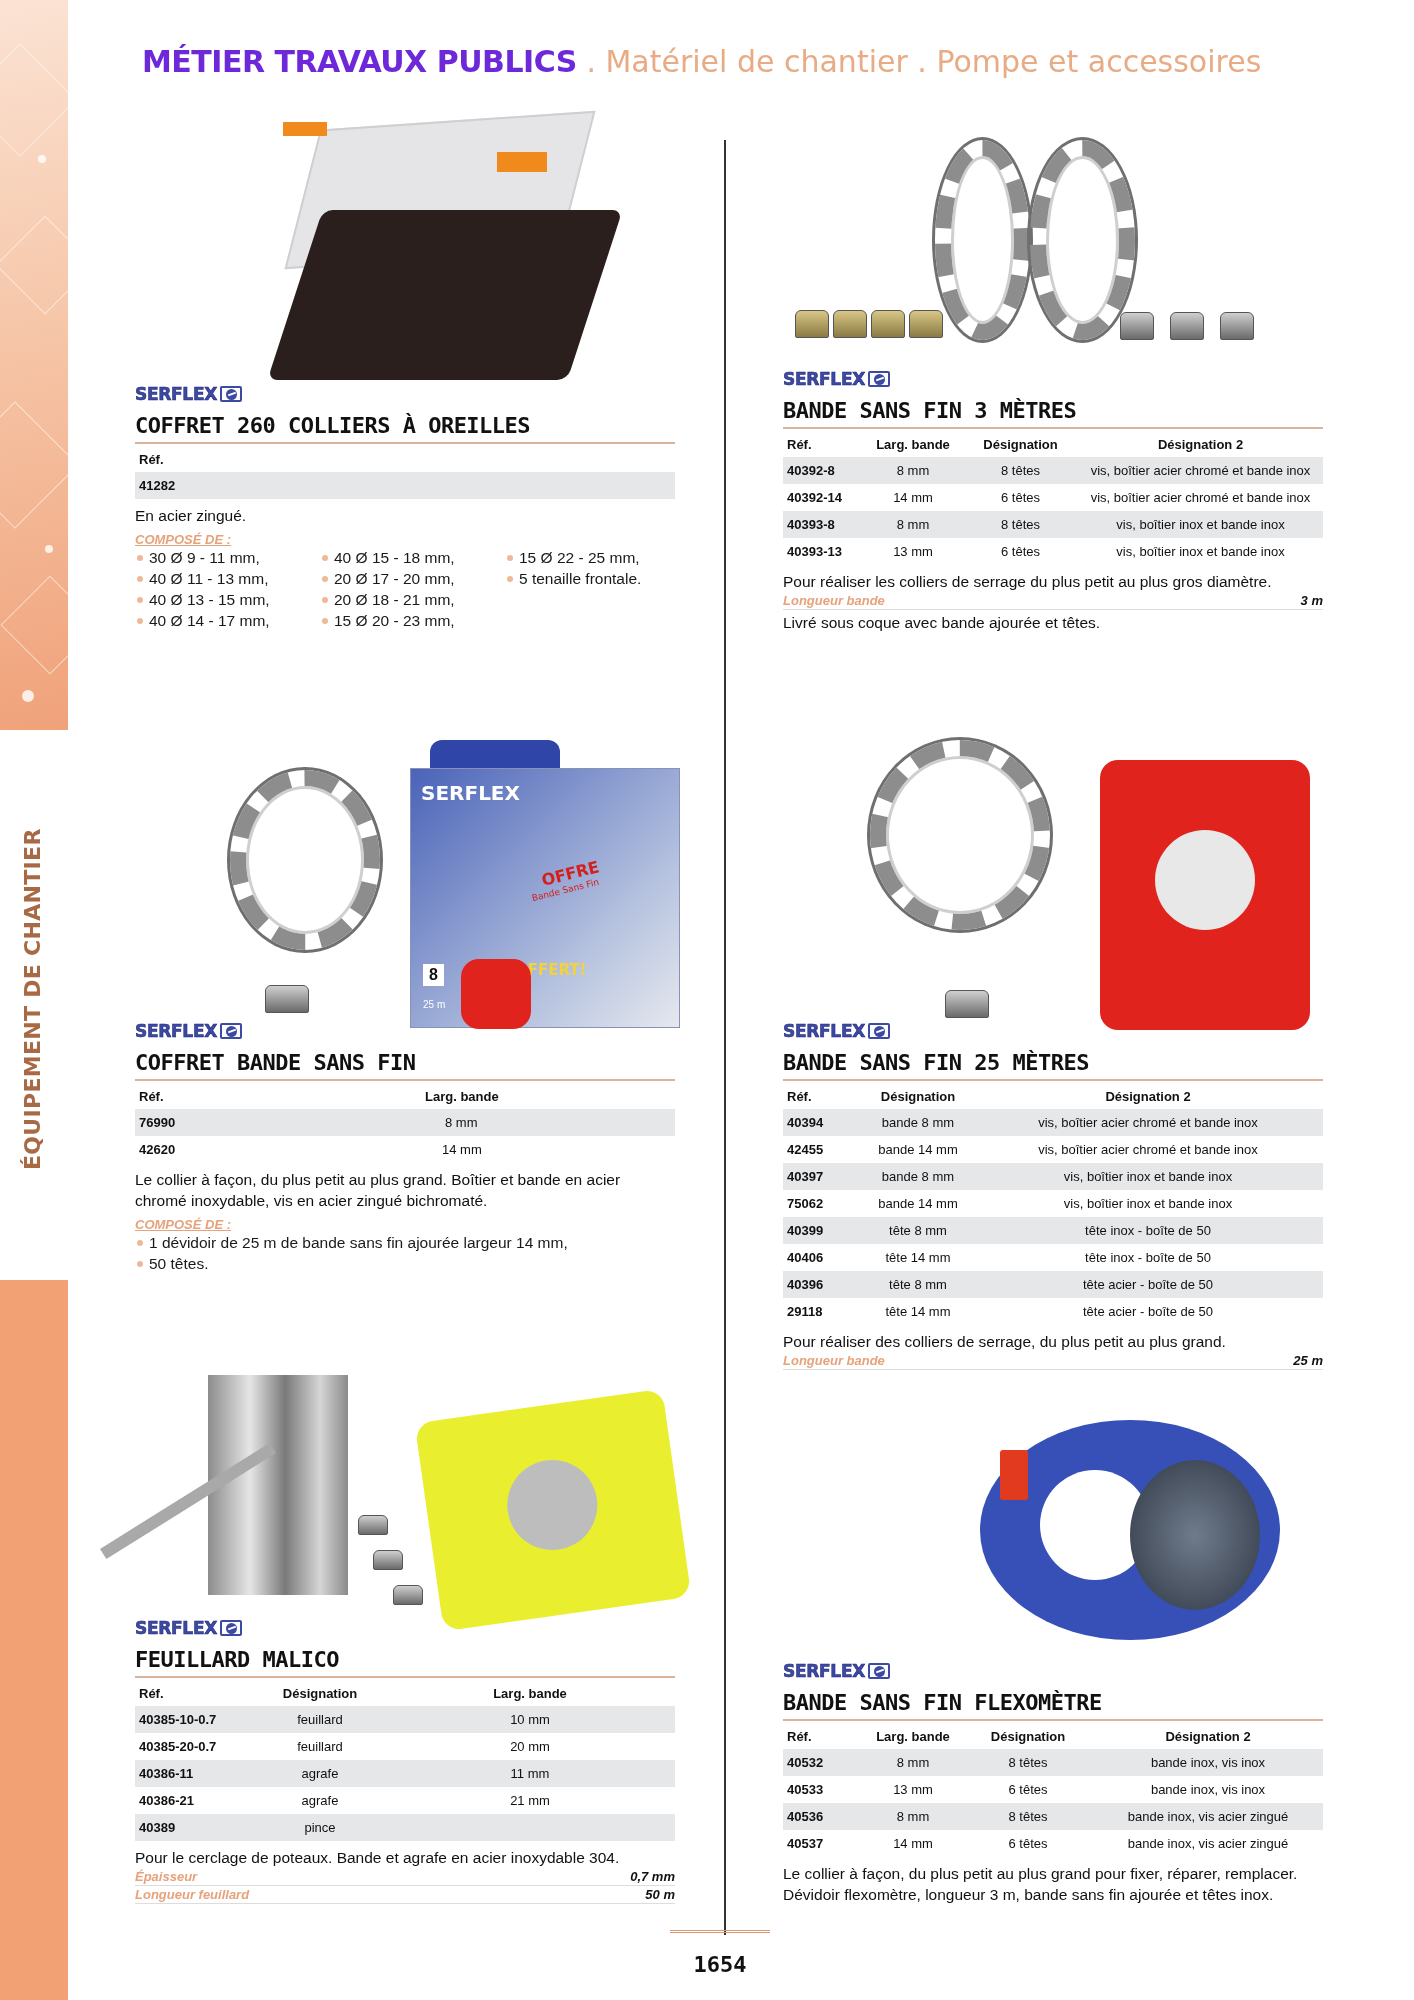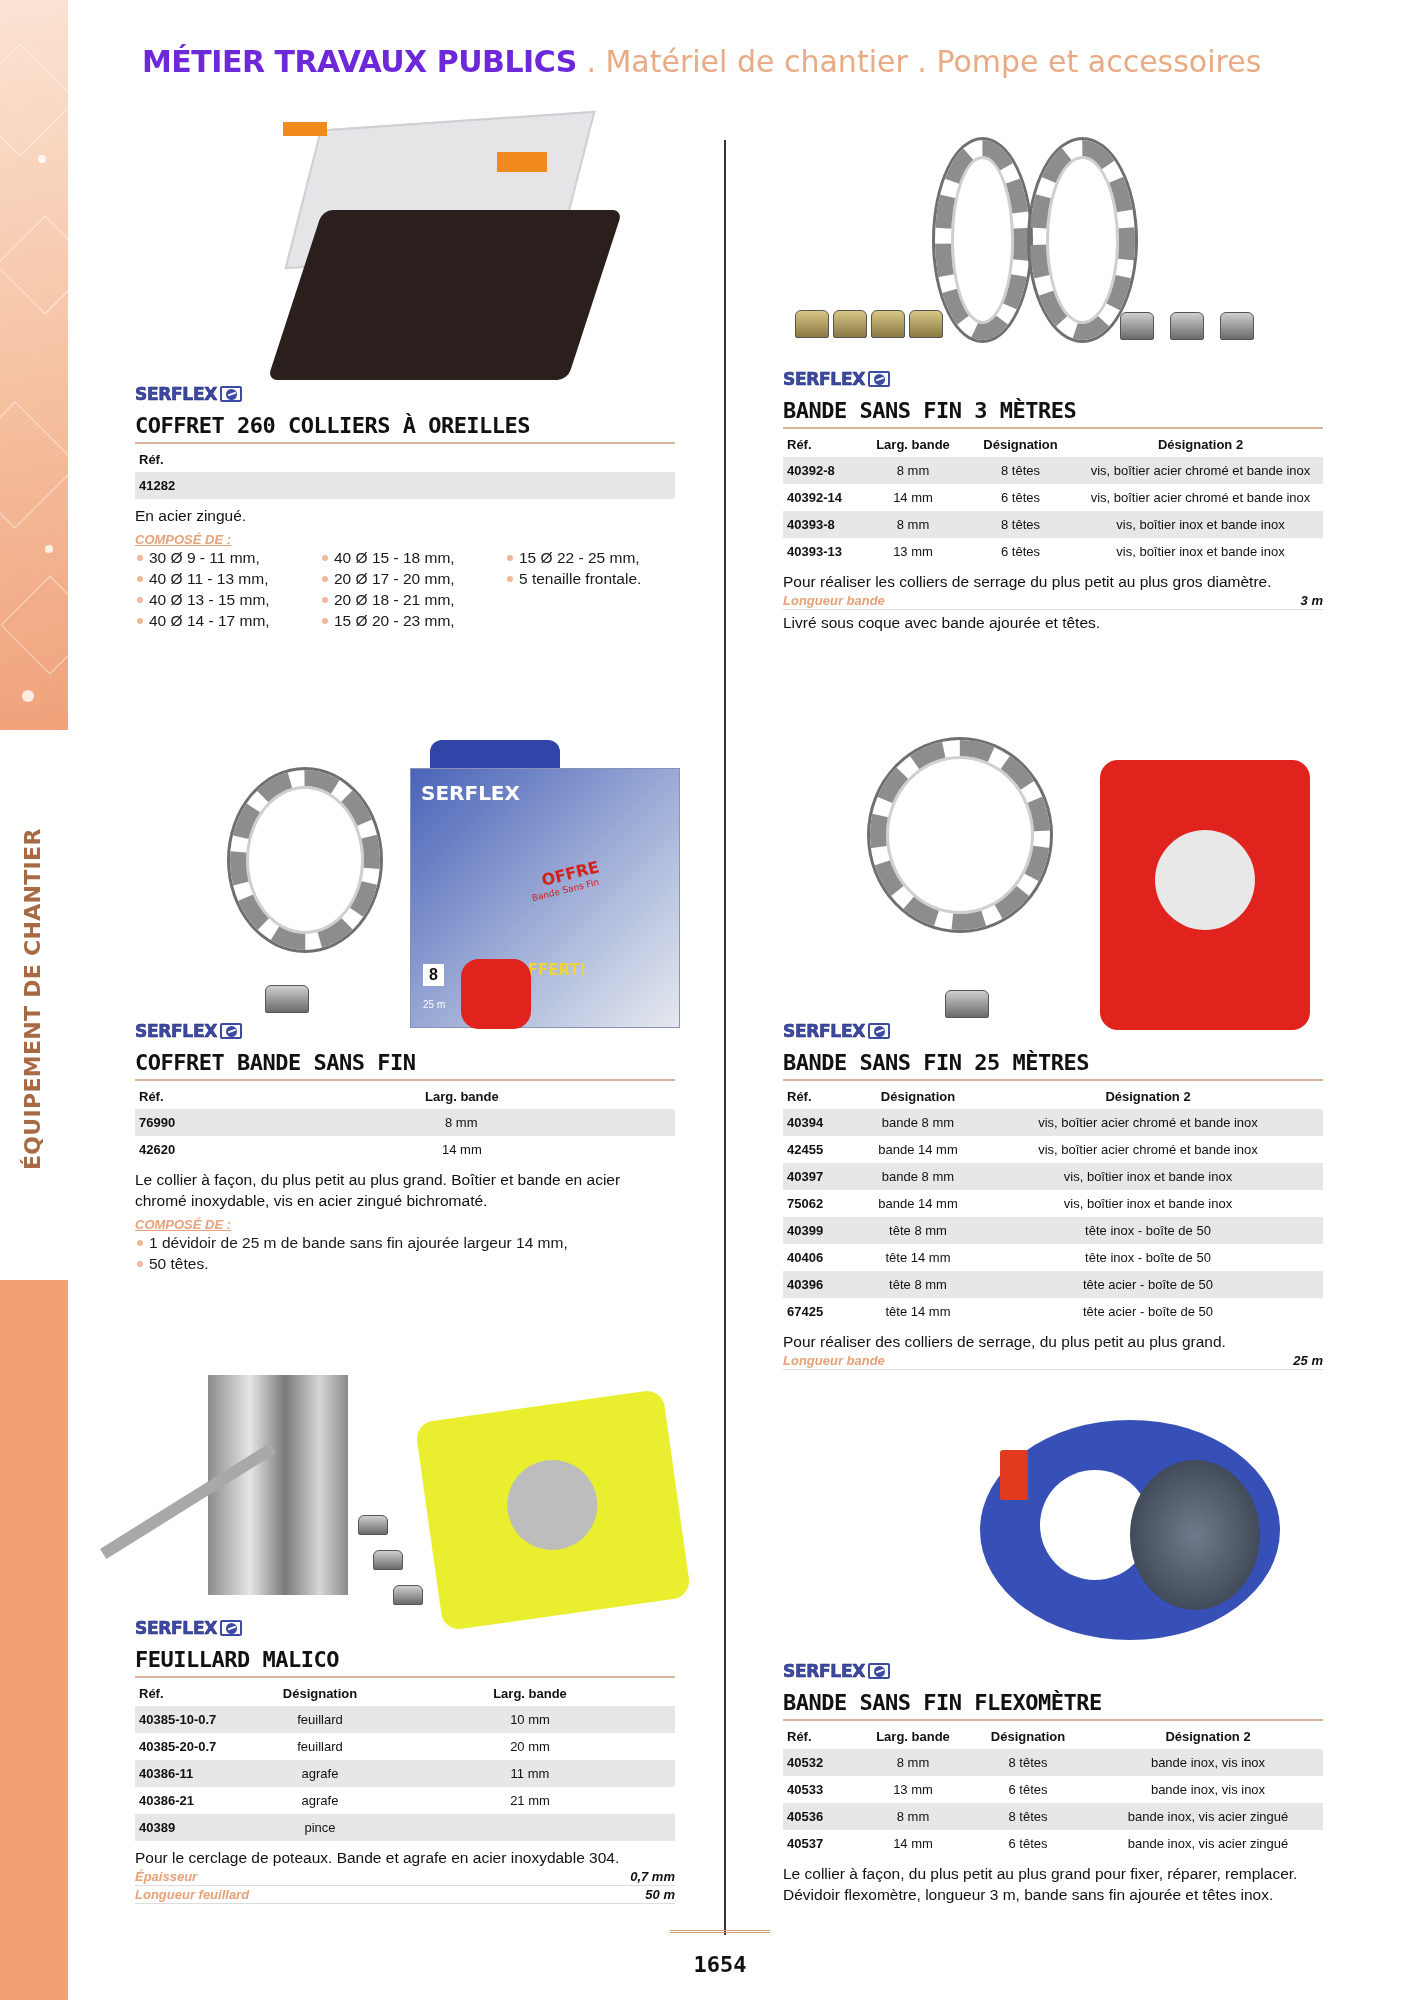--- a/index.html
+++ b/index.html
@@ -322,21 +322,21 @@
           <td>40406</td>
           <td>tête 14 mm</td>
           <td>tête inox - boîte de 50</td>
         </tr>
     <tr class="shade">
           <td>40396</td>
           <td>tête 8 mm</td>
           <td>tête acier - boîte de 50</td>
         </tr>
     <tr>
-          <td>67425</td>
+          <td>29118</td>
           <td>tête 14 mm</td>
           <td>tête acier - boîte de 50</td>
         </tr>
   </tbody>
     </table>
   <div class="desc">Pour réaliser des colliers de serrage, du plus petit au plus grand.</div>
   <div class="attr-row">
     <span class="attr-key">Longueur bande</span>
     <span class="attr-val">25 m</span>
   </div>

